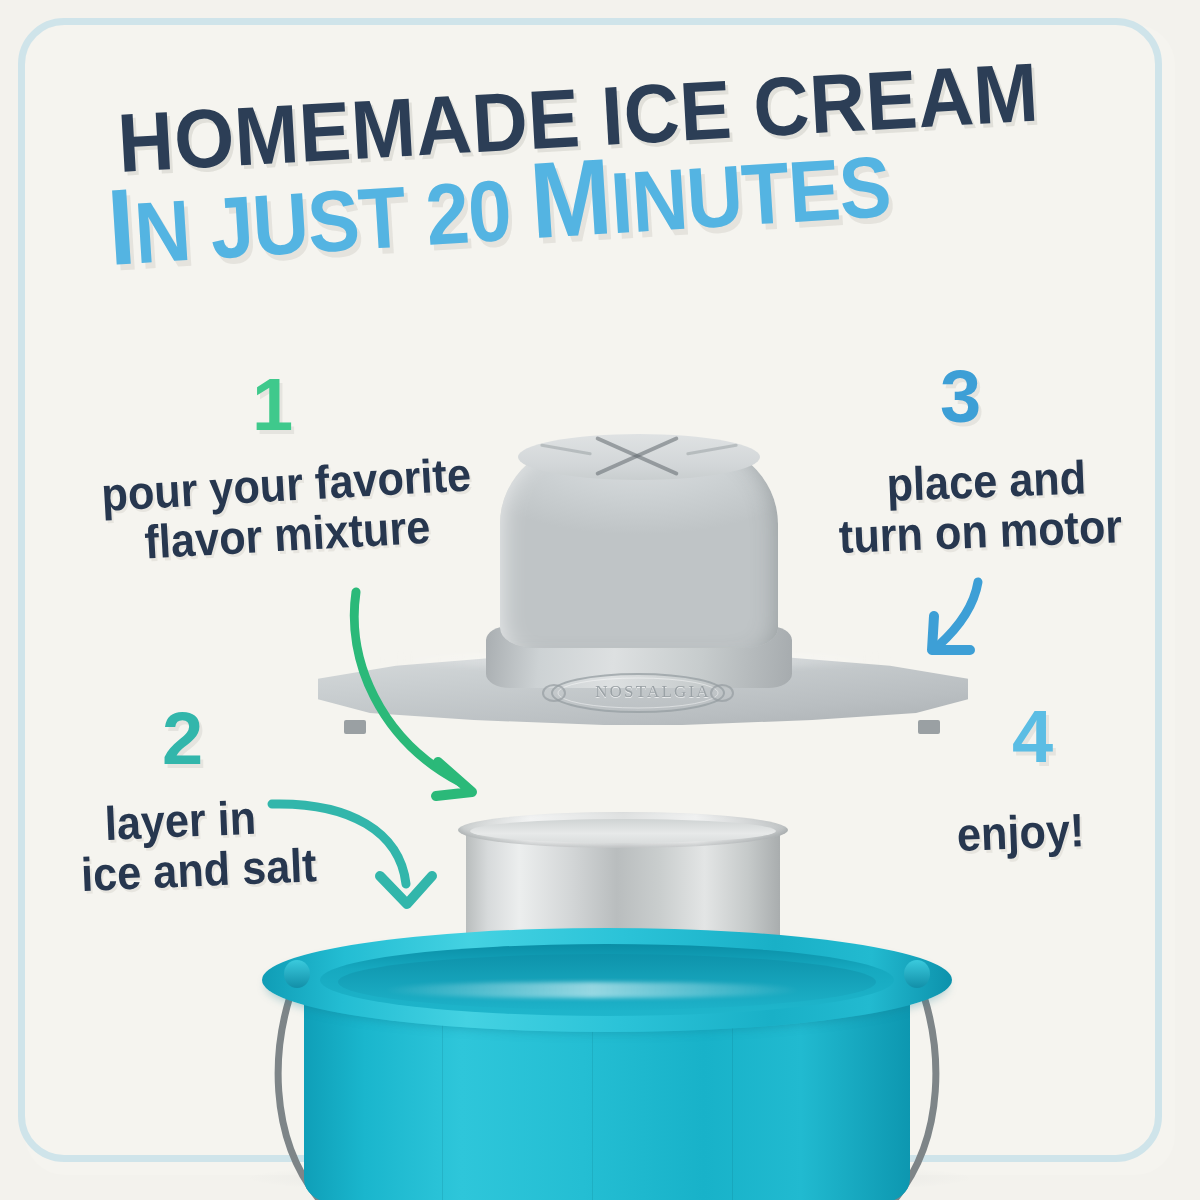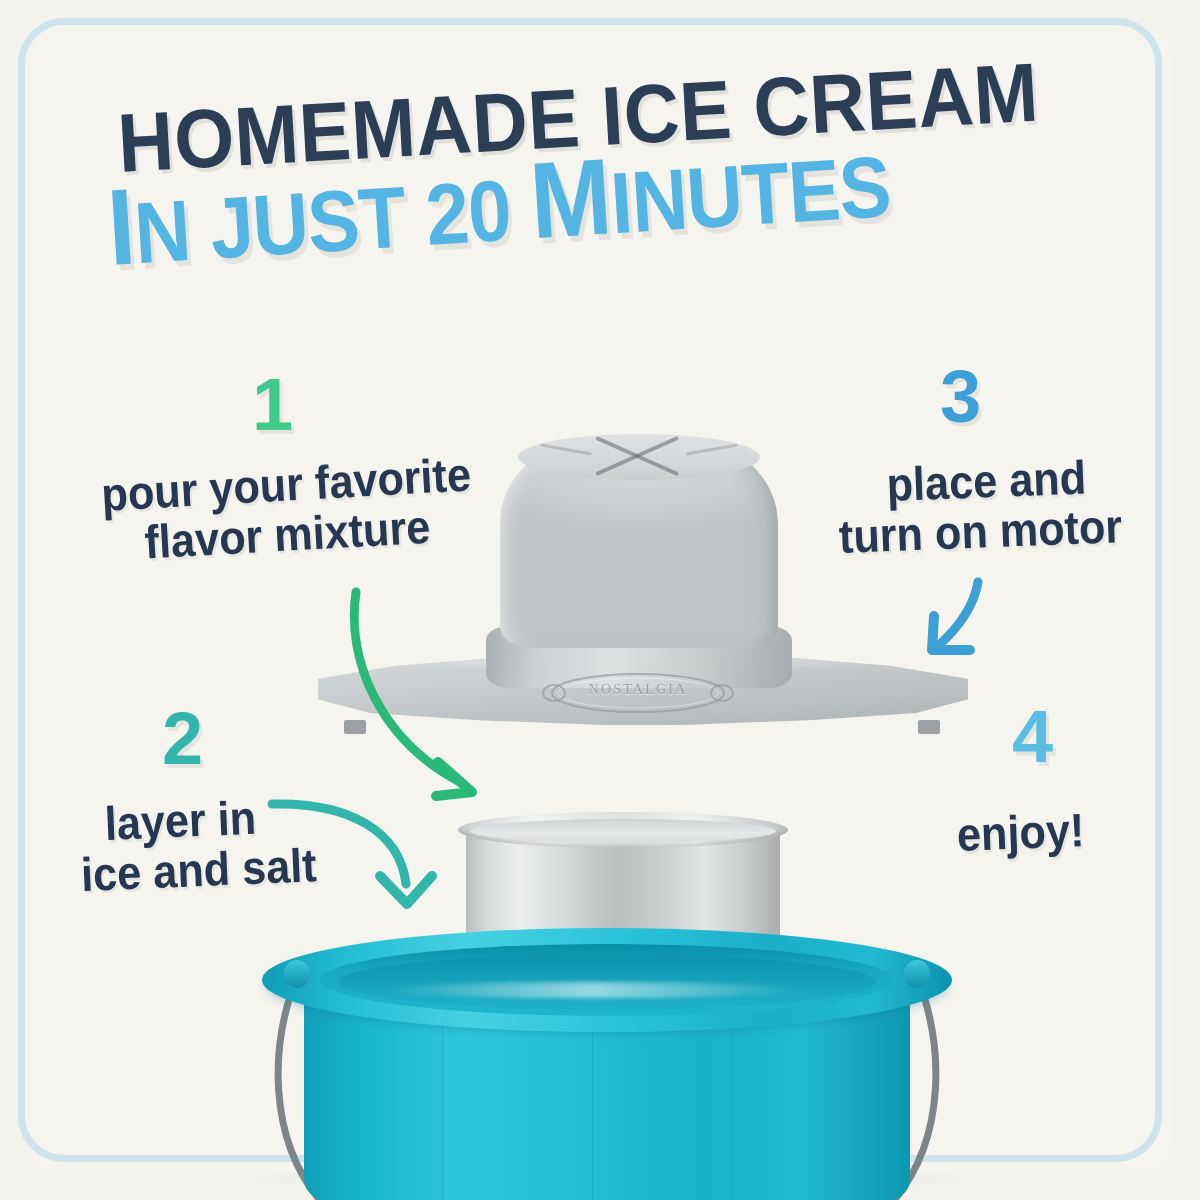--- a/index.html
+++ b/index.html
@@ -205,25 +205,25 @@
   }
   .badge {
     position: absolute;
     left: 222px;
     top: 232px;
     width: 196px;
     height: 46px;
   }
   .badge-text {
     position: absolute;
-    left: 0; top: 12px;
+    left: 15px; top: 12px;
     width: 196px;
     text-align: center;
     font-family: "Liberation Serif", serif;
-    font-size: 14px;
+    font-size: 17px;
     letter-spacing: 2.2px;
     color: rgba(150,157,161,0.95);
     text-shadow: 0 1px 0 rgba(255,255,255,0.7);
   }
   .foot {
     position: absolute;
     width: 22px; height: 14px;
     background: #9aa0a3;
     border-radius: 2px;
   }

